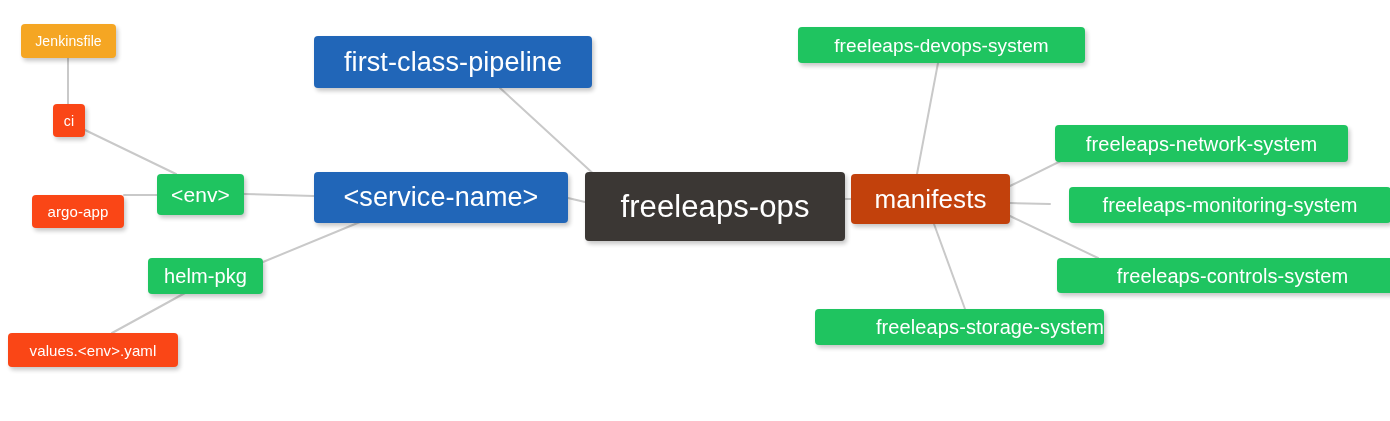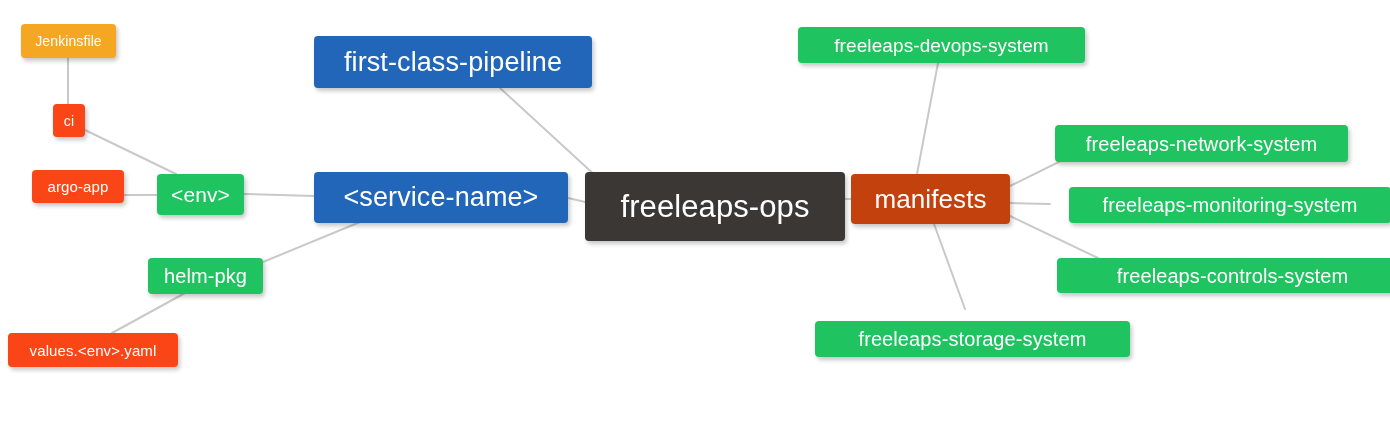--- a/index.html
+++ b/index.html
@@ -55,21 +55,21 @@
       <line x1="1010" y1="216" x2="1098" y2="258" stroke="#c9c9c9" stroke-width="2" stroke-linecap="round"></line>
       <line x1="934" y1="224" x2="965" y2="309" stroke="#c9c9c9" stroke-width="2" stroke-linecap="round"></line>
     </svg>
   <div id="nodes">
       <div class="node" style="left: 21px; top: 24px; width: 95px; height: 34px; background: rgb(245, 166, 35); font-size: 14px;">
         <span>Jenkinsfile</span>
       </div>
       <div class="node" style="left: 53px; top: 104px; width: 32px; height: 33px; background: rgb(250, 70, 22); font-size: 14px;">
         <span>ci</span>
       </div>
-      <div class="node" style="left: 32px; top: 170px; width: 92px; height: 33px; background: rgb(250, 70, 22); font-size: 15px;">
+      <div class="node" style="left: 32px; top: 195px; width: 92px; height: 33px; background: rgb(250, 70, 22); font-size: 15px;">
         <span>argo-app</span>
       </div>
       <div class="node" style="left: 157px; top: 174px; width: 87px; height: 41px; background: rgb(31, 196, 96); font-size: 21px;">
         <span>&lt;env&gt;</span>
       </div>
       <div class="node" style="left: 148px; top: 258px; width: 115px; height: 36px; background: rgb(31, 196, 96); font-size: 20px;">
         <span>helm-pkg</span>
       </div>
       <div class="node" style="left: 8px; top: 333px; width: 170px; height: 34px; background: rgb(250, 70, 22); font-size: 15px;">
         <span>values.&lt;env&gt;.yaml</span>
@@ -91,17 +91,17 @@
       </div>
       <div class="node" style="left: 1055px; top: 112px; width: 293px; height: 37px; background: rgb(31, 196, 96); font-size: 20px; margin-top: 13px;">
         <span>freeleaps-network-system</span>
       </div>
       <div class="node" style="left: 1050px; top: 187px; width: 322px; height: 36px; background: rgb(31, 196, 96); font-size: 20px; margin-left: 19px;">
         <span>freeleaps-monitoring-system</span>
       </div>
       <div class="node" style="left: 1057px; top: 258px; width: 351px; height: 35px; background: rgb(31, 196, 96); font-size: 20px;">
         <span>freeleaps-controls-system</span>
       </div>
-      <div class="node" style="left: 815px; top: 321px; width: 315px; height: 36px; background: rgb(31, 196, 96); font-size: 20px;">
+      <div class="node" style="left: 815px; top: 309px; width: 289px; height: 36px; background: rgb(31, 196, 96); font-size: 20px; justify-content: flex-end;">
         <span>freeleaps-storage-system</span>
       </div>
     </div>
 </div>
 
 </body></html>

